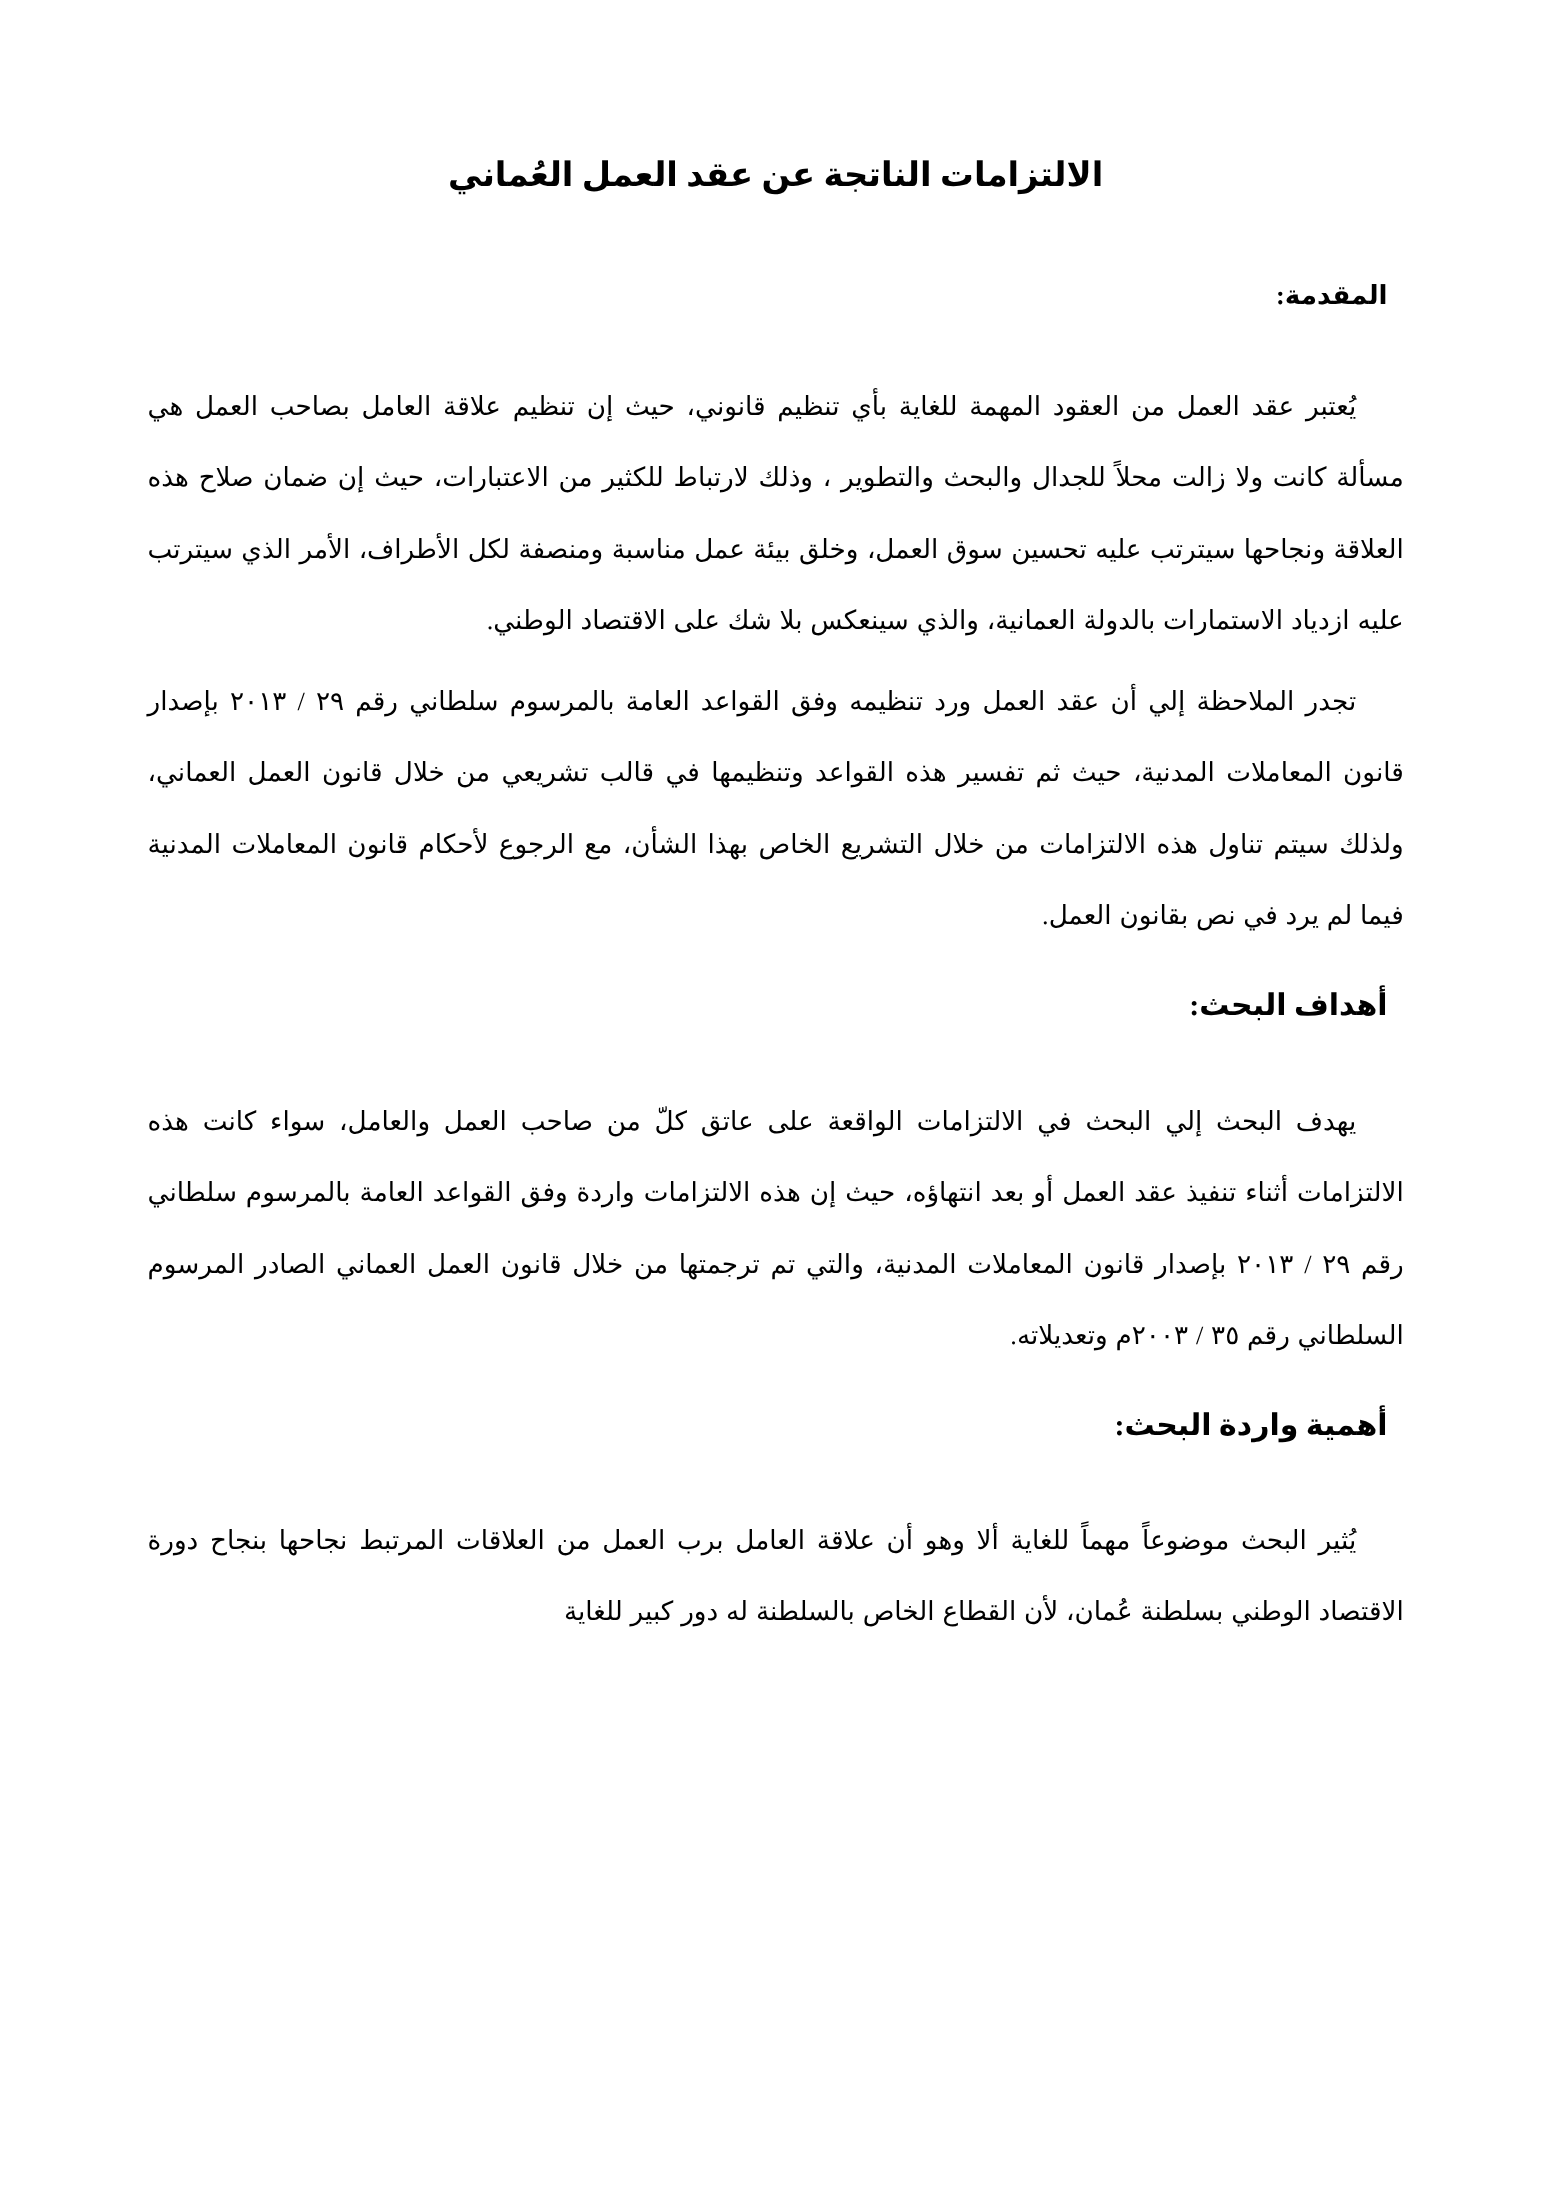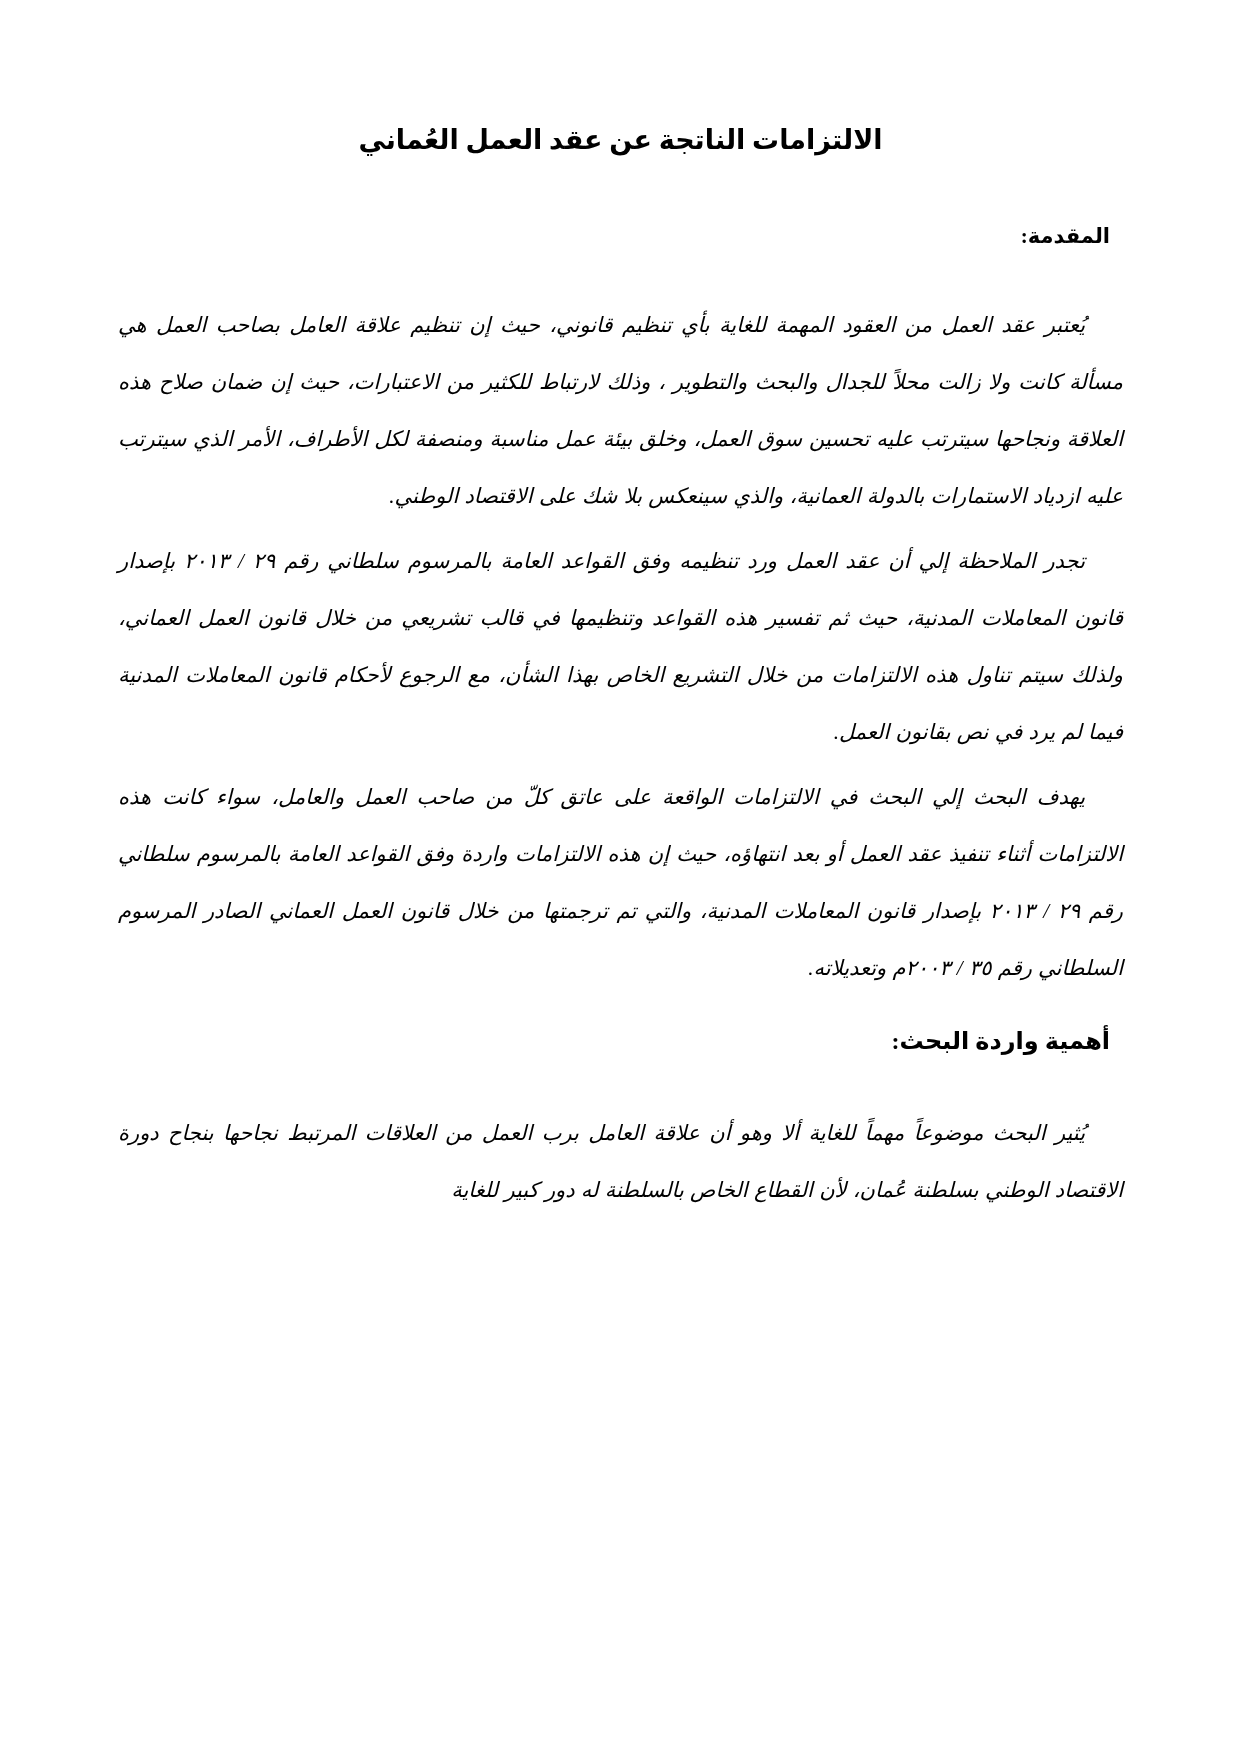--- a/index.html
+++ b/index.html
@@ -40,21 +40,20 @@
     font-size: 24px;
     margin-top: 28px;
   }
   .para {
     margin: 0 0 8px 0;
     font-size: 21px;
     line-height: 57px;
     text-align: justify;
     text-indent: 38px;
     word-spacing: 1px;
-    font-style: italic;
   }
   .page-number {
     position: absolute;
     top: 1424px;
     left: 0;
     right: 0;
     text-align: center;
     font-size: 20px;
     color: #000000;
   }
@@ -77,20 +76,21 @@
 <div class="page">
 
   <h1 class="doc-title">الالتزامات الناتجة عن عقد العمل العُماني</h1>
 
   <h2 class="heading">المقدمة:</h2>
 
   <p class="para">يُعتبر عقد العمل من العقود المهمة للغاية بأي تنظيم قانوني، حيث إن تنظيم علاقة العامل بصاحب العمل هي مسألة كانت ولا زالت محلاً للجدال والبحث والتطوير ، وذلك لارتباط للكثير من الاعتبارات، حيث إن ضمان صلاح هذه العلاقة ونجاحها سيترتب عليه تحسين سوق العمل، وخلق بيئة عمل مناسبة ومنصفة لكل الأطراف، الأمر الذي سيترتب عليه ازدياد الاستمارات بالدولة العمانية، والذي سينعكس بلا شك على الاقتصاد الوطني.</p>
 
   <p class="para">تجدر الملاحظة إلي أن عقد العمل ورد تنظيمه وفق القواعد العامة بالمرسوم سلطاني رقم ٢٩ / ٢٠١٣ بإصدار قانون المعاملات المدنية، حيث ثم تفسير هذه القواعد وتنظيمها في قالب تشريعي من خلال قانون العمل العماني، ولذلك سيتم تناول هذه الالتزامات من خلال التشريع الخاص بهذا الشأن، مع الرجوع لأحكام قانون المعاملات المدنية فيما لم يرد في نص بقانون العمل.</p>
 
+  <h2 class="heading large">أهداف البحث:</h2>
 
   <p class="para">يهدف البحث إلي البحث في الالتزامات الواقعة على عاتق كلّ من صاحب العمل والعامل، سواء كانت هذه الالتزامات أثناء تنفيذ عقد العمل أو بعد انتهاؤه،  حيث إن هذه الالتزامات واردة وفق القواعد العامة بالمرسوم سلطاني رقم ٢٩ / ٢٠١٣ بإصدار قانون المعاملات المدنية، والتي تم ترجمتها من خلال قانون العمل العماني الصادر المرسوم السلطاني رقم ٣٥ / ٢٠٠٣م وتعديلاته.</p>
 
   <h2 class="heading large">أهمية واردة البحث:</h2>
 
   <p class="para">يُثير البحث موضوعاً مهماً للغاية ألا وهو أن علاقة العامل برب العمل من العلاقات المرتبط نجاحها بنجاح دورة الاقتصاد الوطني بسلطنة عُمان، لأن القطاع الخاص بالسلطنة له دور كبير للغاية</p>
 
   <div class="page-number">١</div>
 
   <div class="watermark">خمسات</div>

